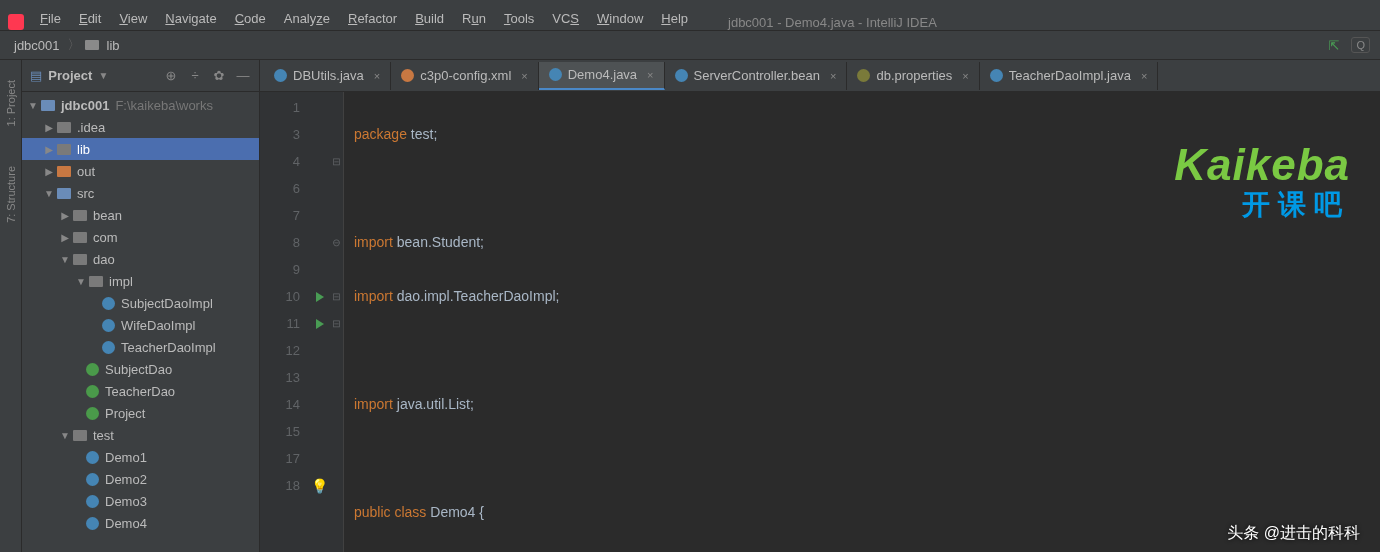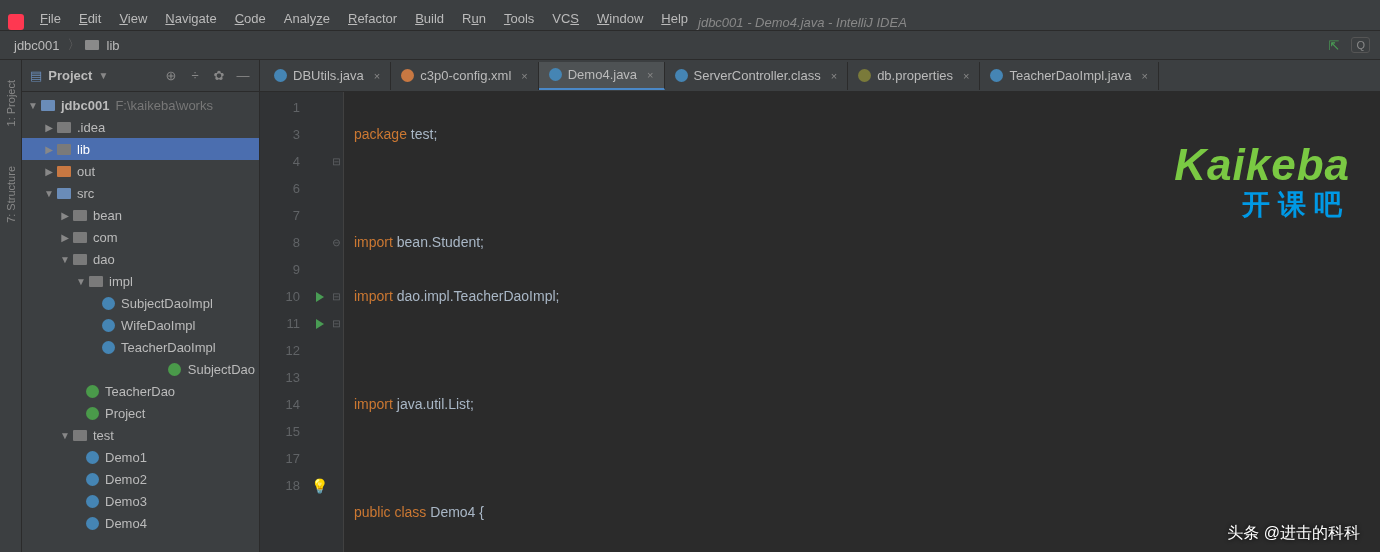--- a/index.html
+++ b/index.html
@@ -2,21 +2,21 @@
 <html><head>
 <meta charset="utf-8">
 <style>
 * { margin: 0; padding: 0; box-sizing: border-box; font-family: "Segoe UI", Arial, sans-serif; }
 body { background: #3c3f41; color: #bbbbbb; width: 1380px; height: 552px; overflow: hidden; font-size: 13px; position: relative; }
 
 .menubar { height: 30px; background: #3c3f41; display: flex; align-items: flex-end; padding: 0 8px; gap: 2px; }
 .app-icon { width: 16px; height: 16px; background: #fe3851; border-radius: 3px; margin-right: 6px; }
 .menu-item { padding: 4px 8px; color: #bbbbbb; cursor: pointer; }
 .menu-item u { text-decoration: underline; }
-.window-title { color: #888888; font-style: italic; }
+.window-title { margin-left: 30px; color: #888888; }
 
 .breadcrumb-bar { height: 30px; background: #3c3f41; display: flex; align-items: center; padding: 0 10px; border-top: 1px solid #2b2b2b; border-bottom: 1px solid #2b2b2b; }
 .breadcrumb-item { color: #bbbbbb; padding: 0 4px; }
 .breadcrumb-sep { color: #666; padding: 0 4px; }
 .breadcrumb-right { margin-left: auto; display: flex; gap: 12px; align-items: center; }
 .folder-ico-s { display:inline-block; width:14px; height:10px; background:#8a8a8a; vertical-align:middle; margin-right:4px; border-radius:1px; }
 
 .main-area { display: flex; height: calc(100% - 60px); }
 
 .left-rail { width: 22px; background: #3c3f41; border-right: 1px solid #2b2b2b; display: flex; flex-direction: column; align-items: center; padding-top: 20px; gap: 40px; }
@@ -199,21 +199,21 @@
             <span class="class-icon"></span>
           </span>
           <span class="tree-label">WifeDaoImpl</span>
         </div>
       <div class="tree-row" style="padding-left:78px;">
           <span class="tree-icon">
             <span class="class-icon"></span>
           </span>
           <span class="tree-label">TeacherDaoImpl</span>
         </div>
-      <div class="tree-row" style="padding-left:62px;justify-content:flex-end;">
+      <div class="tree-row" style="padding-left:62px;">
           <span class="tree-icon">
             <span class="interface-icon"></span>
           </span>
           <span class="tree-label">SubjectDao</span>
         </div>
       <div class="tree-row" style="padding-left:62px;">
           <span class="tree-icon">
             <span class="interface-icon"></span>
           </span>
           <span class="tree-label">TeacherDao</span>
@@ -270,21 +270,21 @@
           <span>c3p0-config.xml</span>
           <span class="tab-close">×</span>
         </div>
       <div class="tab active">
           <span class="tab-icon tab-java"></span>
           <span>Demo4.java</span>
           <span class="tab-close">×</span>
         </div>
       <div class="tab">
           <span class="tab-icon tab-class"></span>
-          <span>ServerController.class</span>
+          <span>ServerController.bean</span>
           <span class="tab-close">×</span>
         </div>
       <div class="tab">
           <span class="tab-icon tab-props"></span>
           <span>db.properties</span>
           <span class="tab-close">×</span>
         </div>
       <div class="tab">
           <span class="tab-icon tab-java"></span>
           <span>TeacherDaoImpl.java</span>

